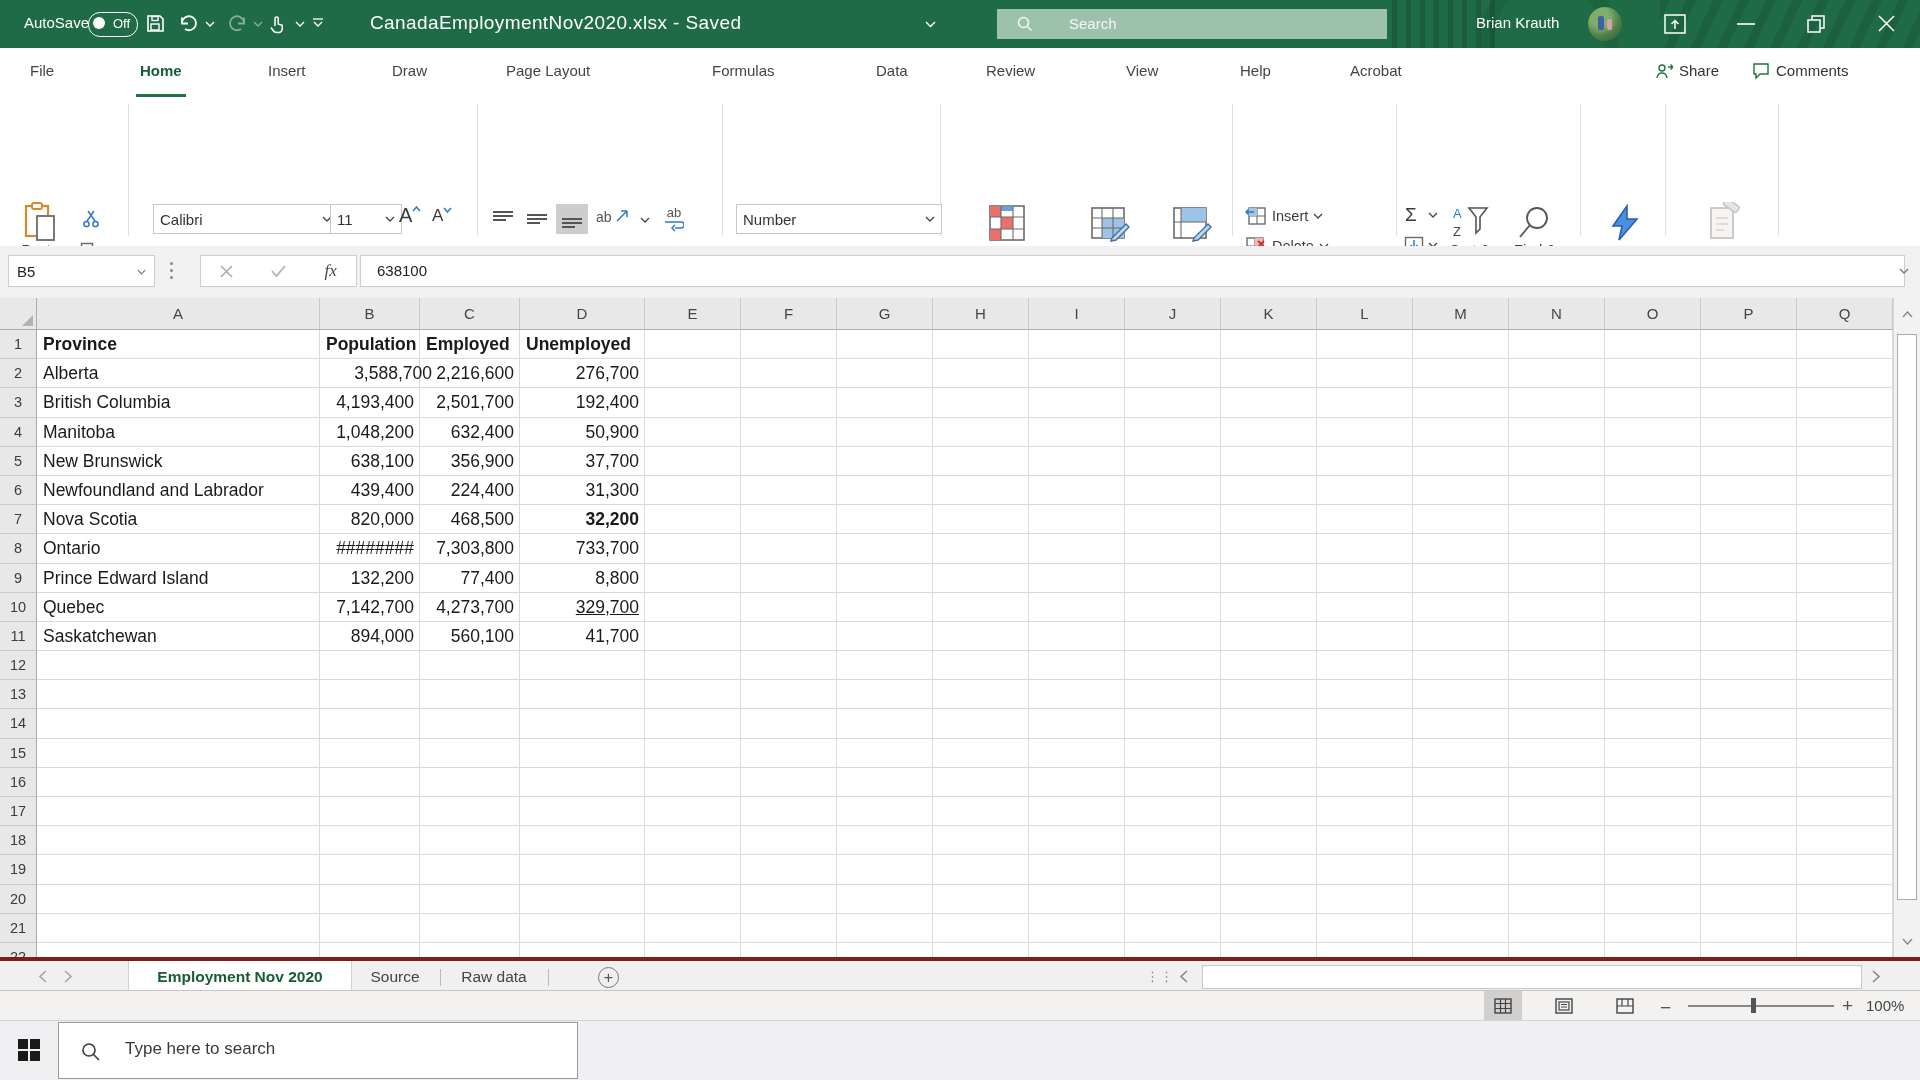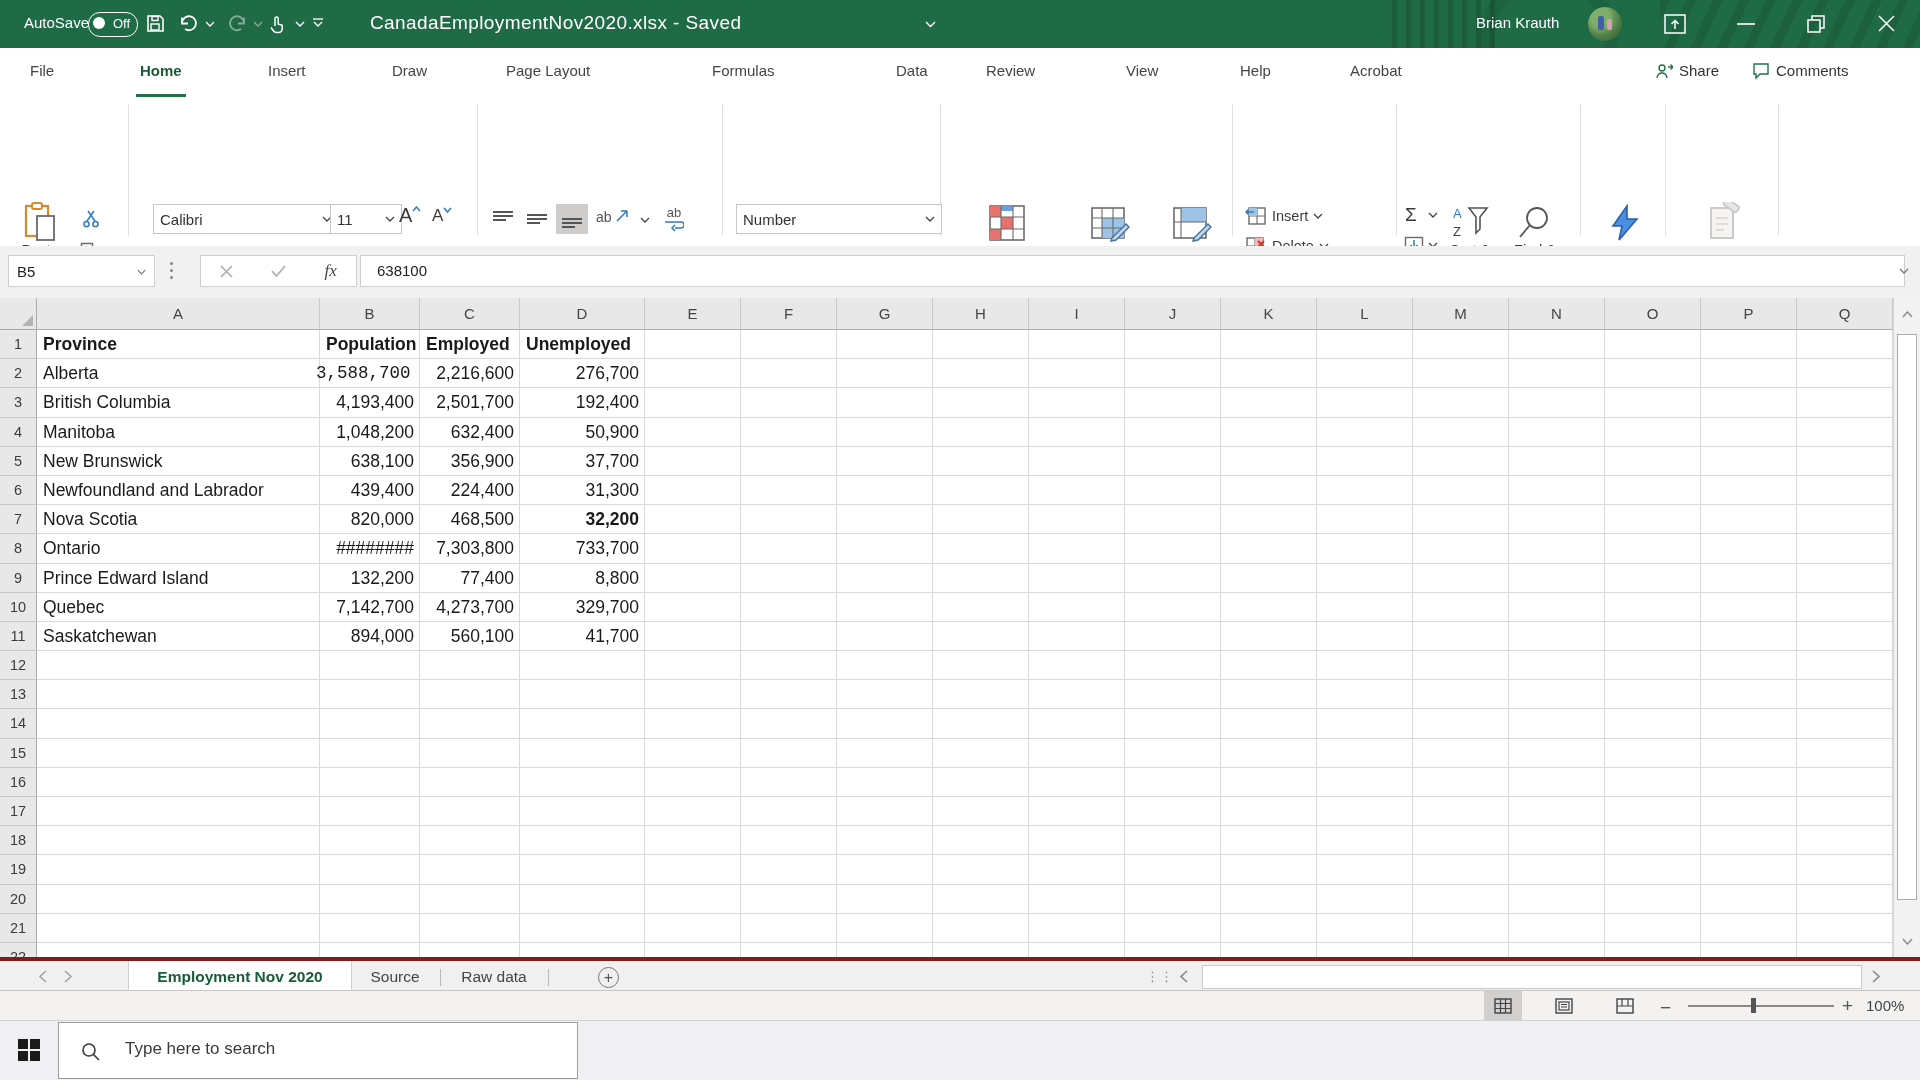--- a/index.html
+++ b/index.html
@@ -166,20 +166,27 @@
     <path d="M1 1l4 4 4-4" stroke="#fff" fill="none" stroke-width="1.3"></path>
   </svg>
   <svg class="tb-chev" style="left:312px;top:18px" width="12" height="10" viewBox="0 0 12 10">
     <path d="M1 1h10" stroke="#fff" stroke-width="1.3"></path>
       <path d="M2 4l4 4 4-4" stroke="#fff" fill="none" stroke-width="1.3"></path>
   </svg>
   <span id="doc-title">CanadaEmploymentNov2020.xlsx - Saved</span>
   <svg id="title-caret" width="11" height="7" viewBox="0 0 11 7">
     <path d="M1 1l4.5 4.5L10 1" stroke="#fff" fill="none" stroke-width="1.4"></path>
   </svg>
+  <div id="tb-search">
+    <svg width="16" height="16" viewBox="0 0 16 16">
+      <circle cx="6.5" cy="6.5" r="5" fill="none" stroke="#F2F7F3" stroke-width="1.6"></circle>
+      <path d="M10.5 10.5l4 4" stroke="#F2F7F3" stroke-width="1.6"></path>
+    </svg>
+    <span>Search</span>
+  </div>
   <span id="user-name">Brian Krauth</span>
   <div id="avatar">
       <i></i>
       <b></b>
     </div>
   <svg class="tb-ic" style="left:1663px;top:13px" width="24" height="22" viewBox="0 0 24 22">
     <rect x="2" y="2" width="20" height="18" fill="none" stroke="#fff" stroke-width="1.5"></rect>
     <path d="M12 16V8M8.5 11 12 7.5l3.5 3.5" fill="none" stroke="#fff" stroke-width="1.5"></path>
   </svg>
   <svg class="tb-ic" style="left:1737px;top:23px" width="18" height="2" viewBox="0 0 18 2">
@@ -195,21 +202,21 @@
 </div>
 
 <div id="tabrow">
   <div id="ribbon-tabs">
       <span class="rtab" style="left: 26px;">File</span>
       <span class="rtab active" style="left: 136px;">Home</span>
       <span class="rtab" style="left: 264px;">Insert</span>
       <span class="rtab" style="left: 388px;">Draw</span>
       <span class="rtab" style="left: 502px;">Page Layout</span>
       <span class="rtab" style="left: 708px;">Formulas</span>
-      <span class="rtab" style="left: 892px;">Data</span>
+      <span class="rtab" style="left: 872px;">Data</span>
       <span class="rtab" style="left: 982px;">Review</span>
       <span class="rtab" style="left: 1122px;">View</span>
       <span class="rtab" style="left: 1236px;">Help</span>
       <span class="rtab" style="left: 1346px;">Acrobat</span>
     </div>
   <div id="share-btn">
     <svg width="18" height="18" viewBox="0 0 18 18">
       <circle cx="7" cy="6" r="3" fill="none" stroke="#217346" stroke-width="1.4"></circle>
       <path d="M2 16c.5-3.5 2.5-5 5-5s4.5 1.5 5 5" fill="none" stroke="#217346" stroke-width="1.4"></path>
       <path d="M13 5h5M15.5 2.5 18 5l-2.5 2.5" fill="none" stroke="#217346" stroke-width="1.4"></path>
@@ -642,21 +649,21 @@
     <div class="rhead" style="top: 528.23px; height: 29.19px; line-height: 29.19px;">18</div>
     <div class="rhead" style="top: 557.42px; height: 29.19px; line-height: 29.19px;">19</div>
     <div class="rhead" style="top: 586.61px; height: 29.19px; line-height: 29.19px;">20</div>
     <div class="rhead" style="top: 615.8px; height: 29.19px; line-height: 29.19px;">21</div>
     <div class="rhead" style="top: 644.99px; height: 29.19px; line-height: 29.19px;">22</div>
     <div class="cell txt hdr" style="left: 37px; top: 32px; width: 283px; height: 29.19px;">Province</div>
     <div class="cell txt hdr" style="left: 320px; top: 32px; width: 100px; height: 29.19px;">Population</div>
     <div class="cell txt hdr" style="left: 420px; top: 32px; width: 100px; height: 29.19px;">Employed</div>
     <div class="cell txt hdr" style="left: 520px; top: 32px; width: 125px; height: 29.19px;">Unemployed</div>
     <div class="cell txt" style="left: 37px; top: 61.19px; width: 283px; height: 29.19px;">Alberta</div>
-    <div class="cell num" style="left: 316px; top: 61.19px; width: 100px; height: 29.19px; font-family: Liberation Mono, monospace;">3,588,700</div>
+    <div class="cell num" style="left: 338px; top: 61.19px; width: 100px; height: 29.19px;">3,588,700</div>
     <div class="cell num" style="left: 420px; top: 61.19px; width: 100px; height: 29.19px;">2,216,600</div>
     <div class="cell num" style="left: 520px; top: 61.19px; width: 125px; height: 29.19px;">276,700</div>
     <div class="cell txt" style="left: 37px; top: 90.38px; width: 283px; height: 29.19px;">British Columbia</div>
     <div class="cell num" style="left: 320px; top: 90.38px; width: 100px; height: 29.19px;">4,193,400</div>
     <div class="cell num" style="left: 420px; top: 90.38px; width: 100px; height: 29.19px;">2,501,700</div>
     <div class="cell num" style="left: 520px; top: 90.38px; width: 125px; height: 29.19px;">192,400</div>
     <div class="cell txt" style="left: 37px; top: 119.57px; width: 283px; height: 29.19px;">Manitoba</div>
     <div class="cell num" style="left: 320px; top: 119.57px; width: 100px; height: 29.19px;">1,048,200</div>
     <div class="cell num" style="left: 420px; top: 119.57px; width: 100px; height: 29.19px;">632,400</div>
     <div class="cell num" style="left: 520px; top: 119.57px; width: 125px; height: 29.19px;">50,900</div>
@@ -676,21 +683,21 @@
     <div class="cell num" style="left: 320px; top: 236.33px; width: 100px; height: 29.19px;">########</div>
     <div class="cell num" style="left: 420px; top: 236.33px; width: 100px; height: 29.19px;">7,303,800</div>
     <div class="cell num" style="left: 520px; top: 236.33px; width: 125px; height: 29.19px;">733,700</div>
     <div class="cell txt" style="left: 37px; top: 265.52px; width: 283px; height: 29.19px;">Prince Edward Island</div>
     <div class="cell num" style="left: 320px; top: 265.52px; width: 100px; height: 29.19px;">132,200</div>
     <div class="cell num" style="left: 420px; top: 265.52px; width: 100px; height: 29.19px;">77,400</div>
     <div class="cell num" style="left: 520px; top: 265.52px; width: 125px; height: 29.19px;">8,800</div>
     <div class="cell txt" style="left: 37px; top: 294.71px; width: 283px; height: 29.19px;">Quebec</div>
     <div class="cell num" style="left: 320px; top: 294.71px; width: 100px; height: 29.19px;">7,142,700</div>
     <div class="cell num" style="left: 420px; top: 294.71px; width: 100px; height: 29.19px;">4,273,700</div>
-    <div class="cell num" style="left: 520px; top: 294.71px; width: 125px; height: 29.19px;">329,700</div>
+    <div class="cell num" style="left: 520px; top: 294.71px; width: 125px; height: 29.19px; text-decoration: underline;">329,700</div>
     <div class="cell txt" style="left: 37px; top: 323.9px; width: 283px; height: 29.19px;">Saskatchewan</div>
     <div class="cell num" style="left: 320px; top: 323.9px; width: 100px; height: 29.19px;">894,000</div>
     <div class="cell num" style="left: 420px; top: 323.9px; width: 100px; height: 29.19px;">560,100</div>
     <div class="cell num" style="left: 520px; top: 323.9px; width: 125px; height: 29.19px;">41,700</div>
   </div>
 <div id="vscroll">
   <div class="varrow" style="top:0">
     <svg width="11" height="7" viewBox="0 0 11 7">
         <path d="M1 6 5.5 1 10 6" fill="none" stroke="#8A8886" stroke-width="1.4"></path>
       </svg>

